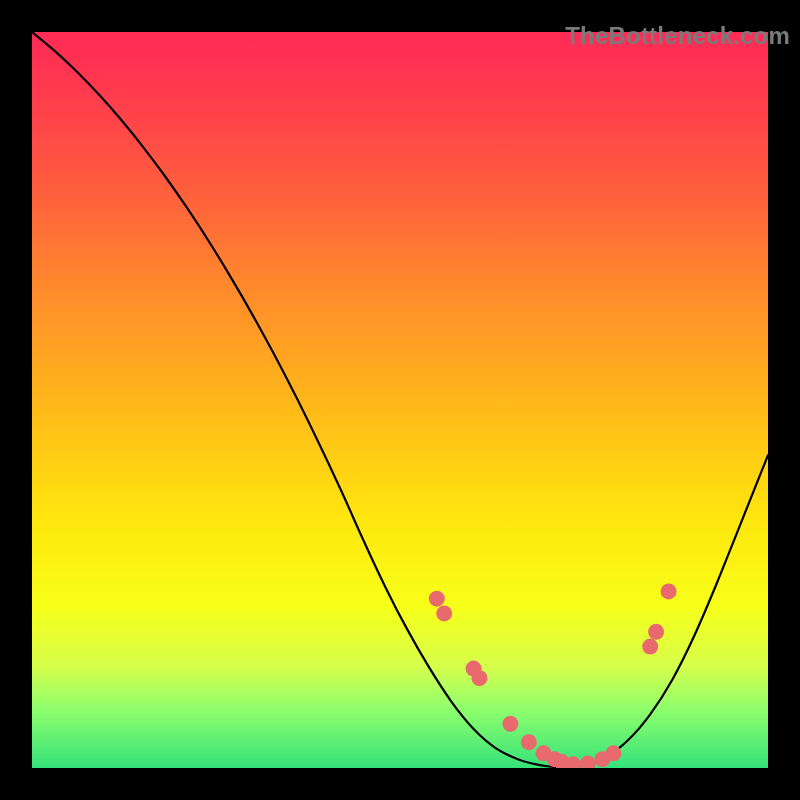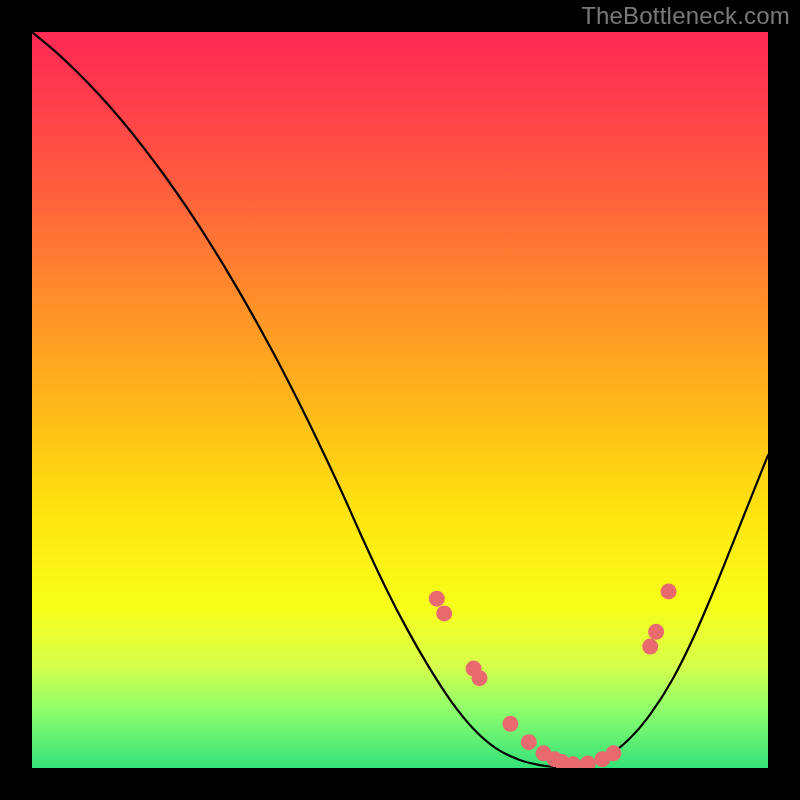--- a/index.html
+++ b/index.html
@@ -33,25 +33,25 @@
       #ffb61a 50%,
       #ffe60e 66%,
       #f7ff19 78%,
       #d7ff4a 86%,
       #8fff6c 92%,
       #35e27a 100%
     );
   }
   .watermark {
     position: absolute;
-    top: 2px;
+    top: 22px;
     right: 10px;
     font-family: Arial, Helvetica, sans-serif;
     font-size: 24px;
-    font-weight: 400;
+    font-weight: 700;
     color: #7a7a7a;
     letter-spacing: 0.2px;
     user-select: none;
   }
   svg.curve {
     position: absolute;
     left: 0;
     top: 0;
     width: 736px;
     height: 736px;

